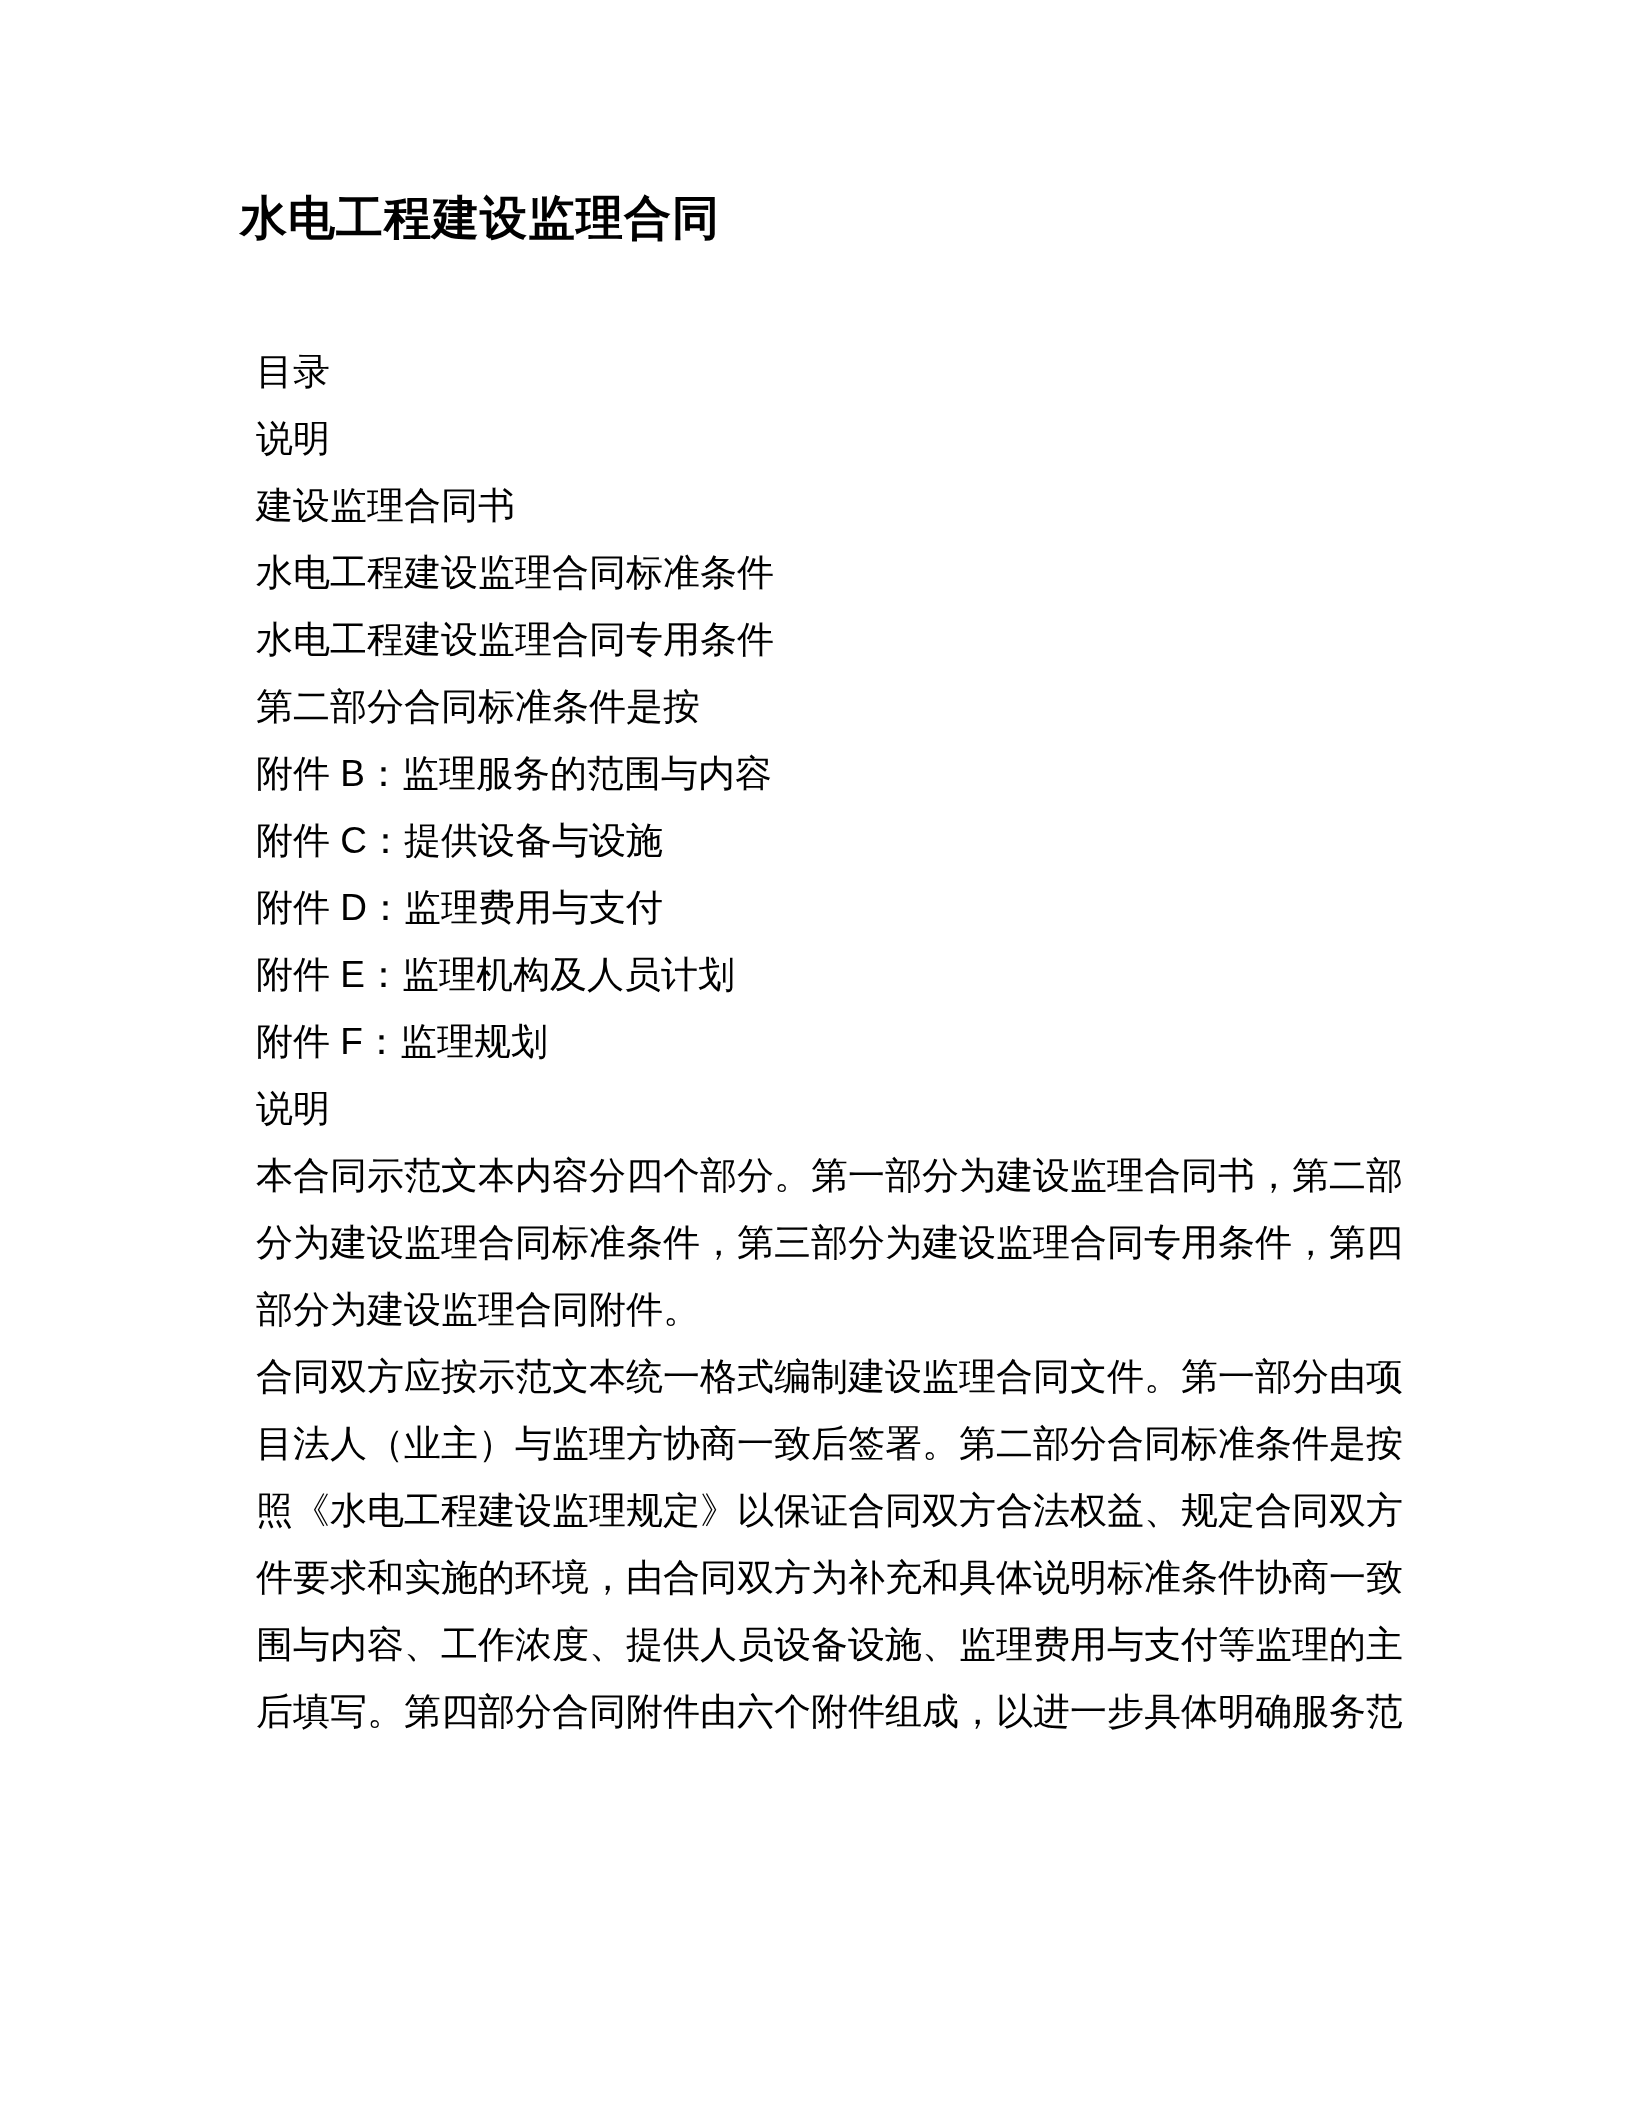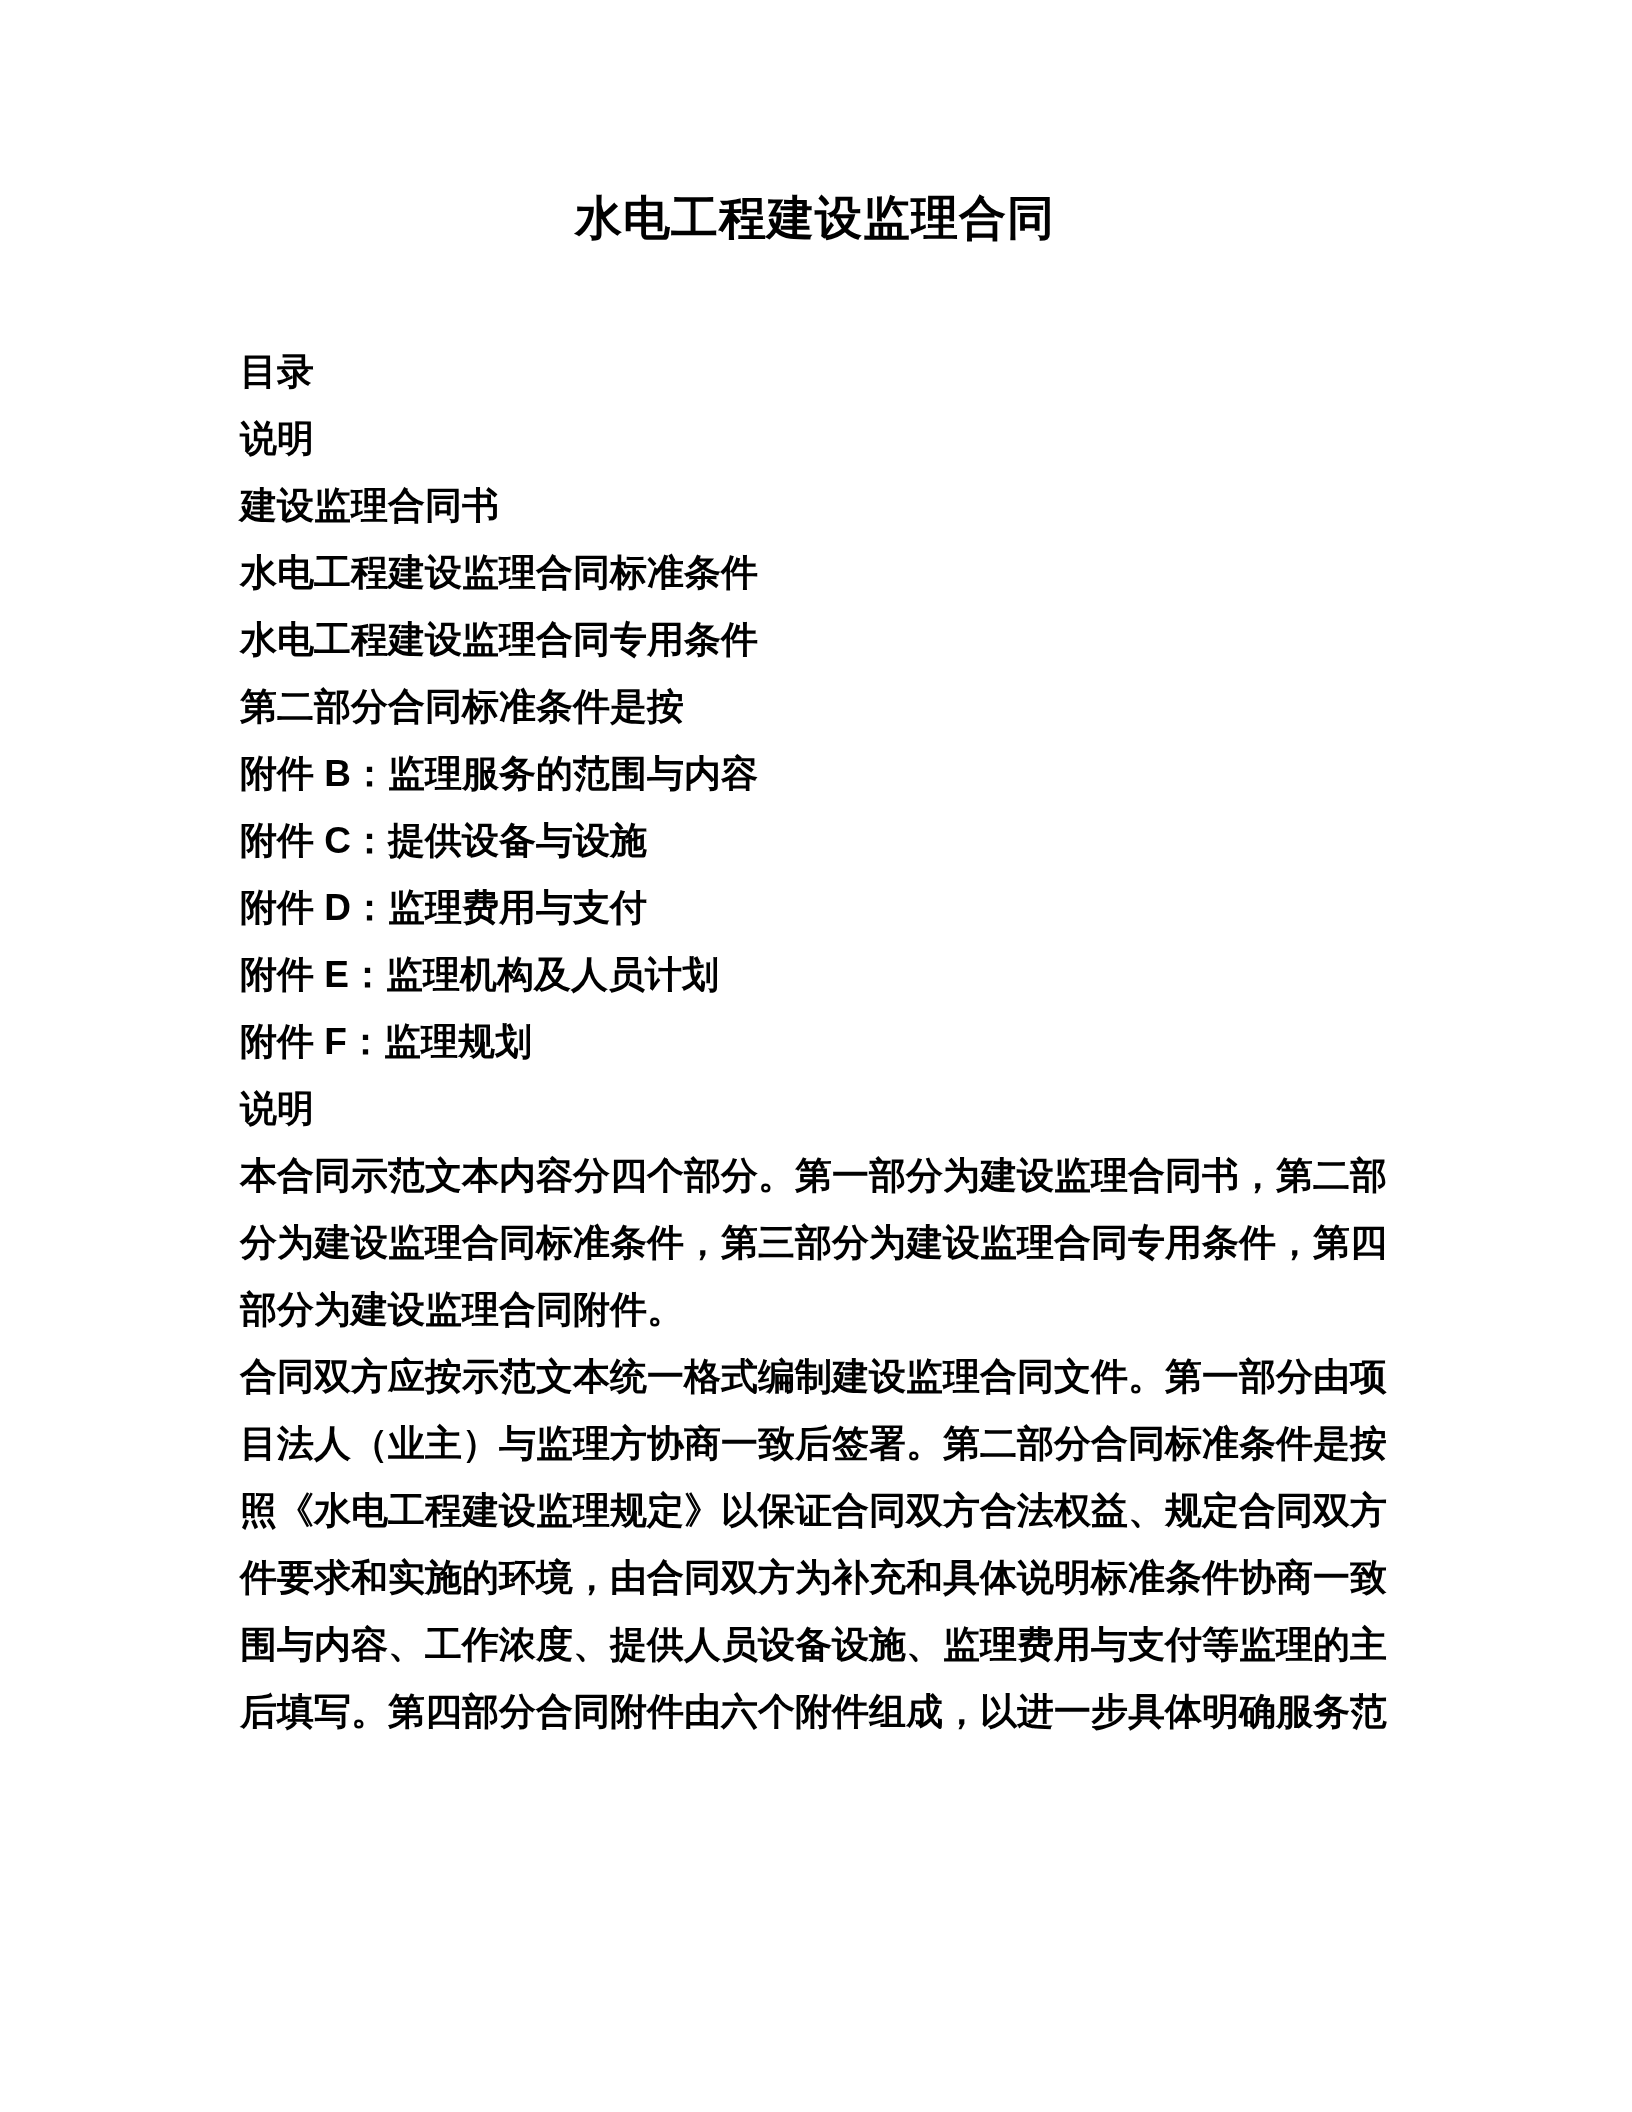--- a/index.html
+++ b/index.html
@@ -15,40 +15,40 @@
     color: #000000;
     font-family: "Liberation Sans", "DejaVu Sans", sans-serif;
     overflow: hidden;
   }
   .doc-title {
     position: absolute;
     left: 240px;
     top: 188px;
     width: 1150px;
     margin: 0;
-    text-align: center;
     font-size: 47px;
     font-weight: 700;
     line-height: 60px;
     letter-spacing: 1px;
     white-space: nowrap;
   }
   .doc-body {
     position: absolute;
     left: 240px;
     top: 338px;
     width: 1155px;
   }
   .line {
     height: 67px;
     line-height: 67px;
     font-size: 37px;
-    font-weight: 700;
+    font-weight: 400;
     white-space: nowrap;
     letter-spacing: 0;
+    margin-left: 16px;
   }
 </style>
 </head>
 <body>
 
 <div class="page">
 
   <h1 class="doc-title">水电工程建设监理合同</h1>
 
   <div class="doc-body">

